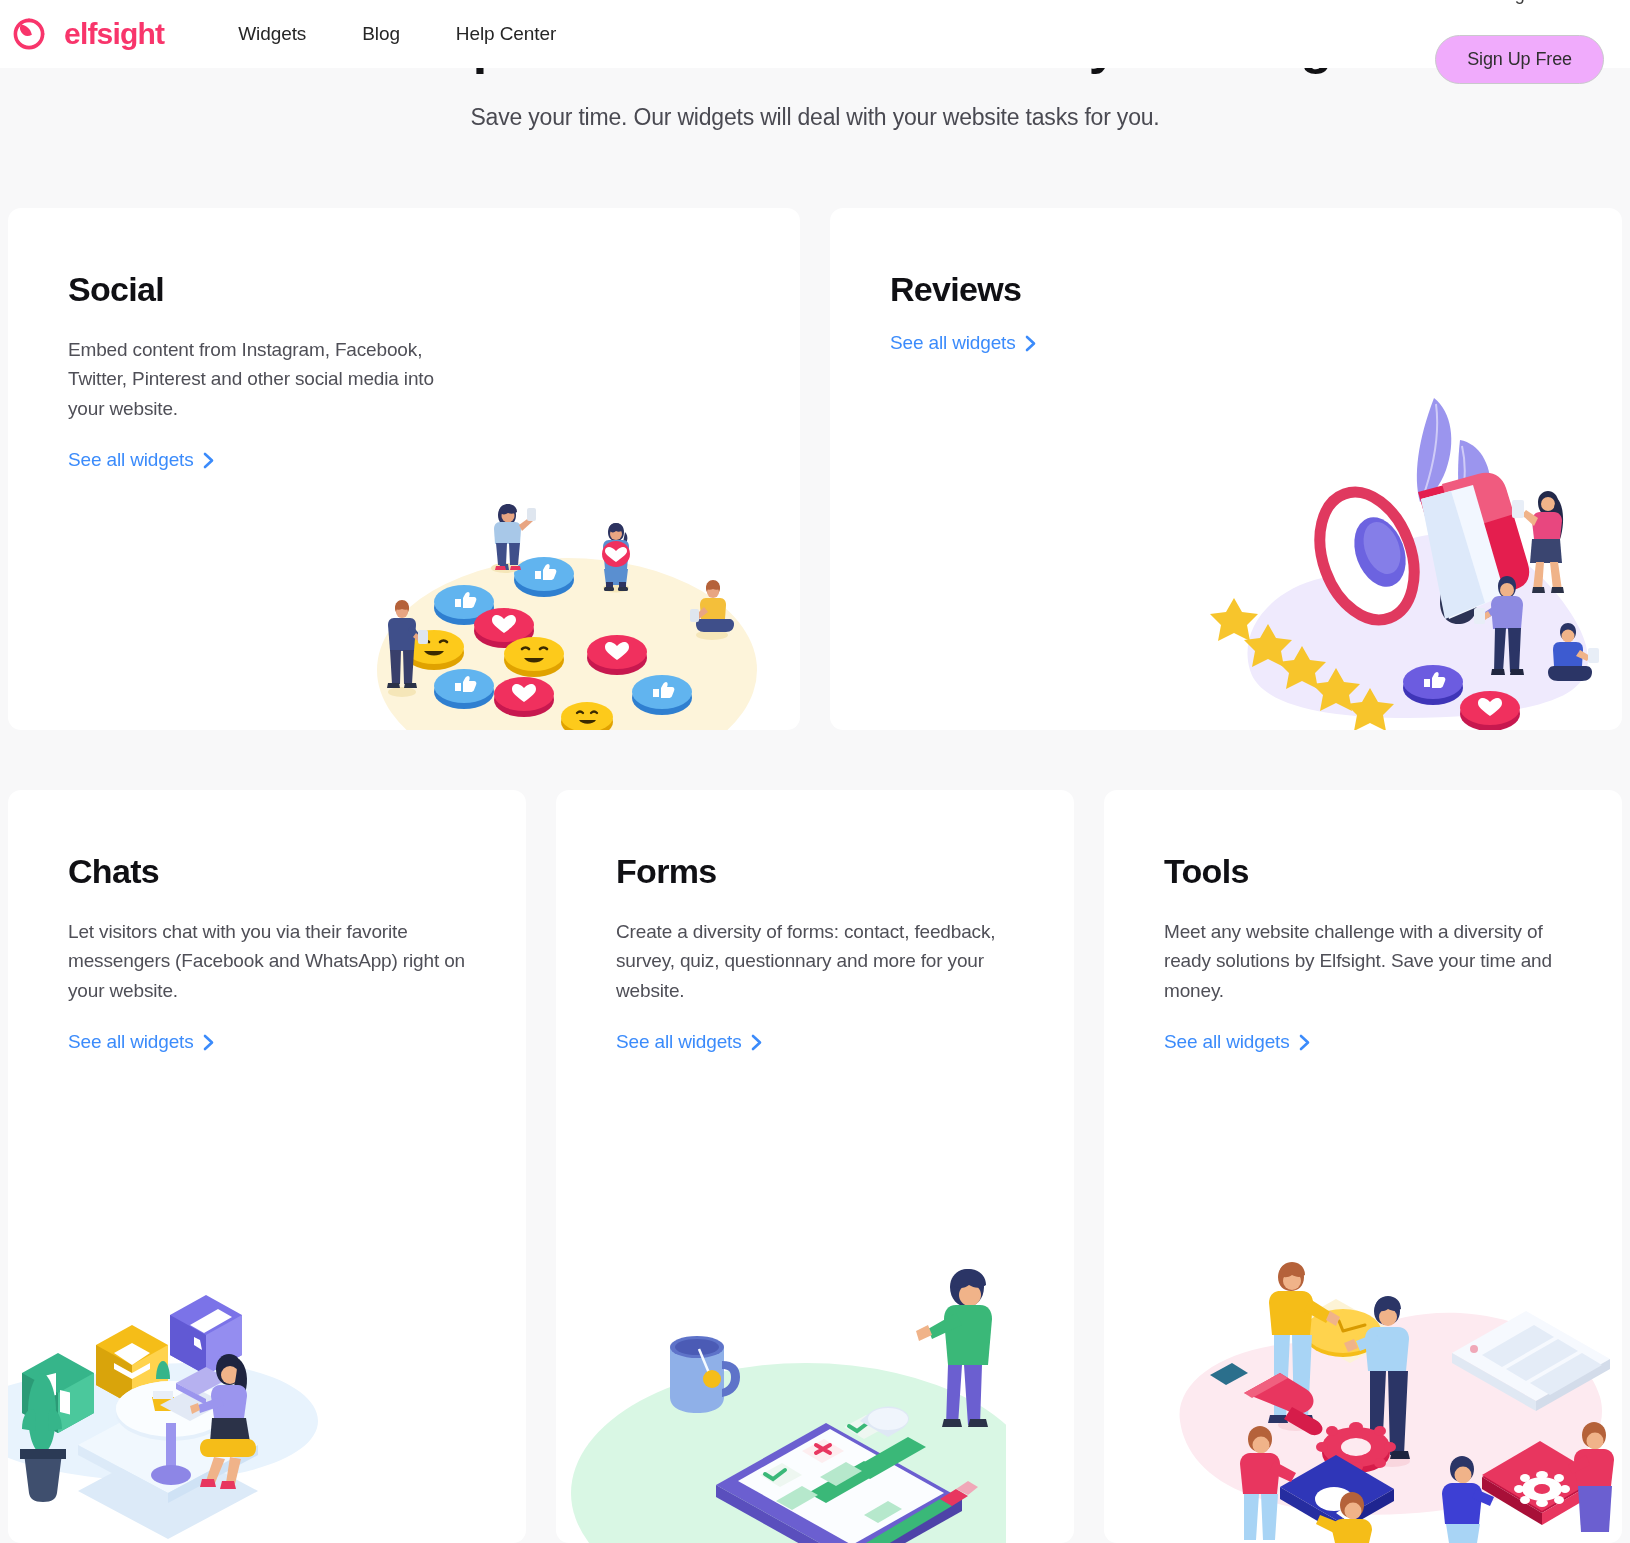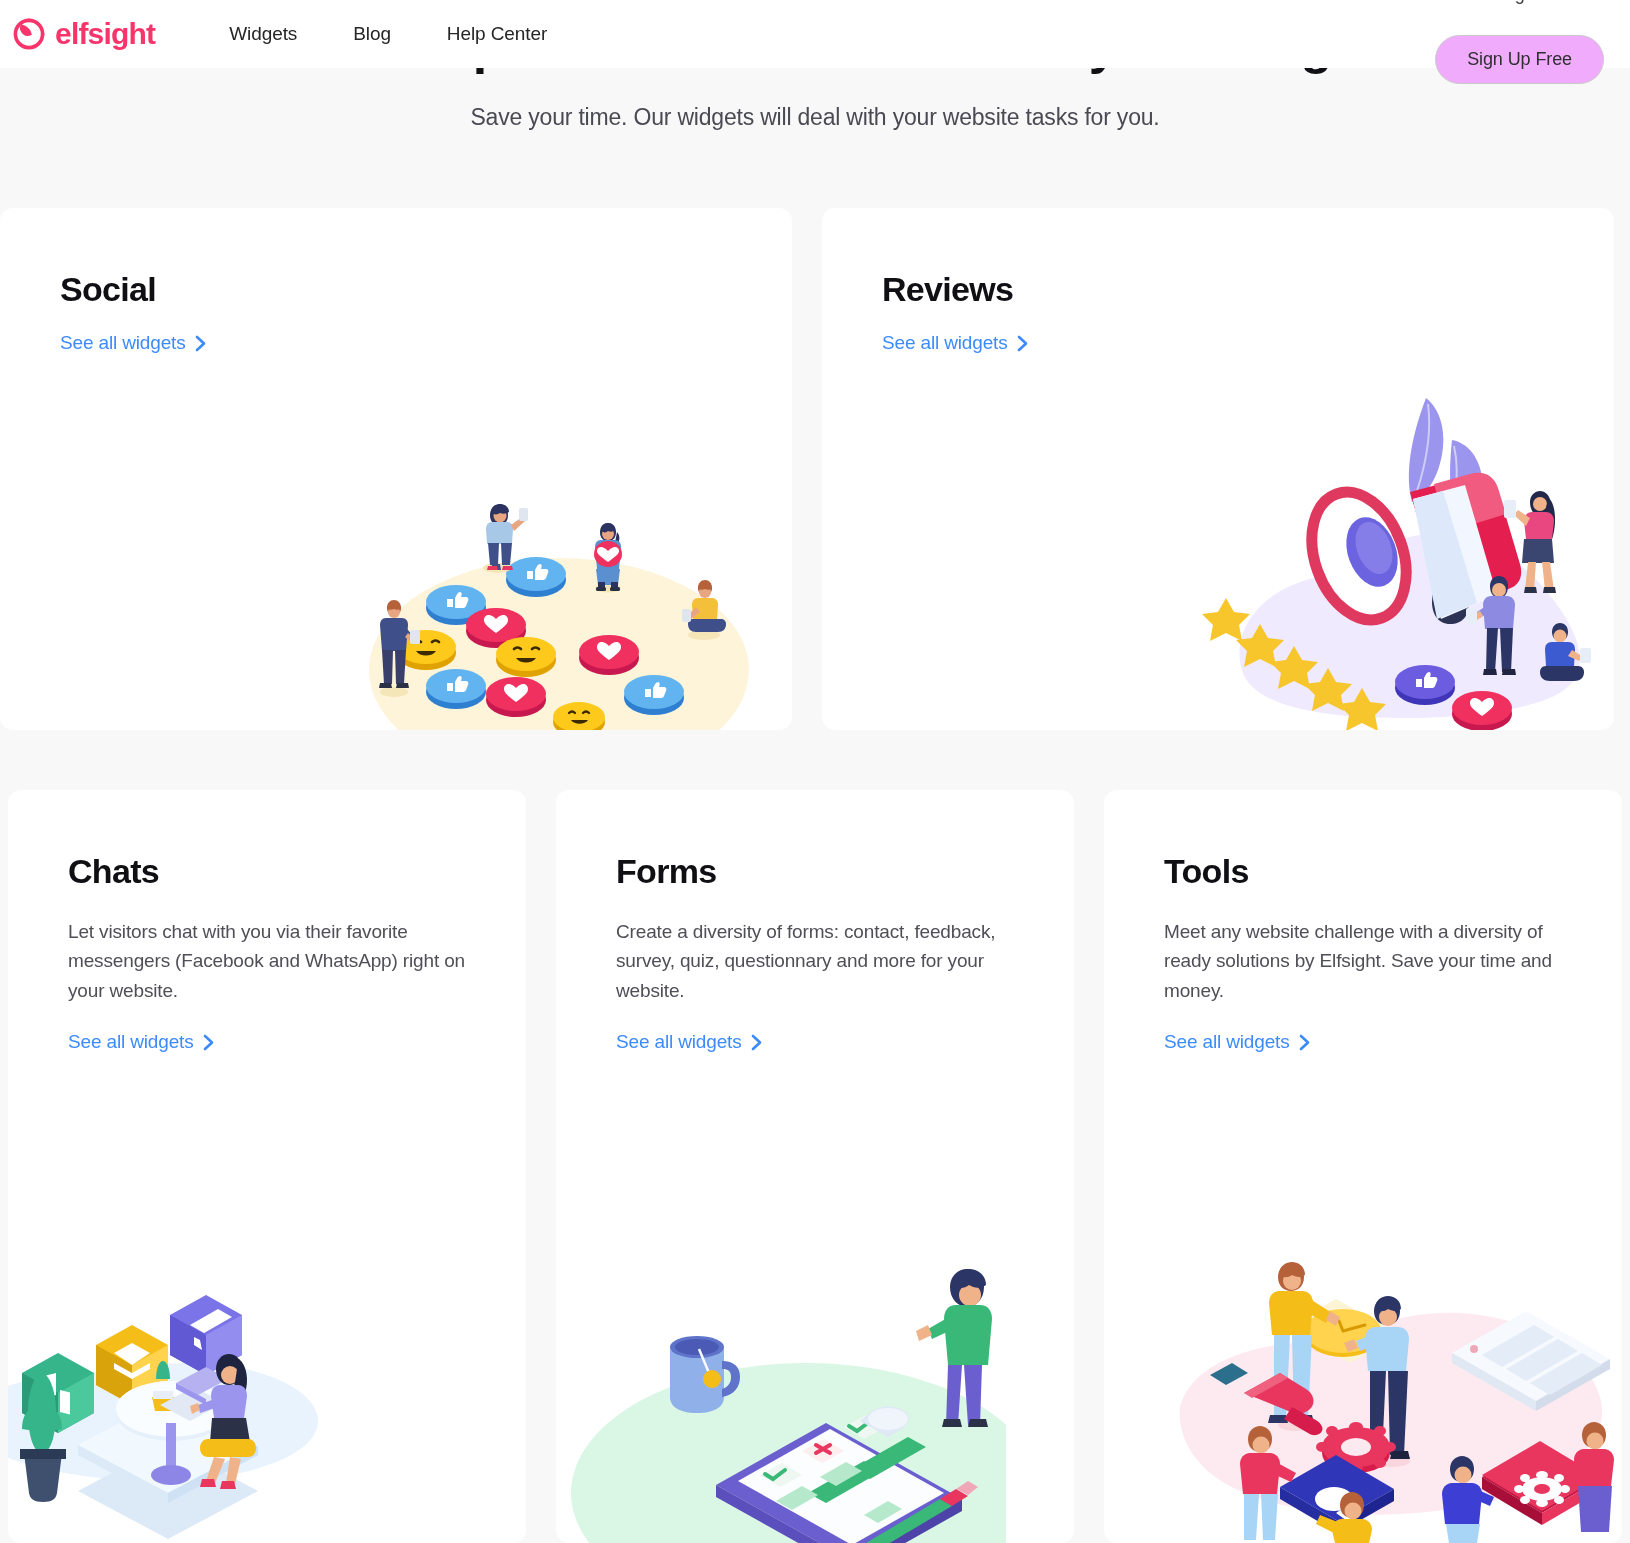--- a/index.html
+++ b/index.html
@@ -17,21 +17,21 @@
 
   
   .header {
     position: absolute; top: 0; left: 0;
     width: 1630px; height: 68px;
     background: #ffffff;
     display: flex; align-items: center;
     z-index: 40;
   }
   .logo-wrap {
-    display: flex; align-items: center; gap: 9px;
+    display: flex; align-items: center; gap: 18px;
     margin-left: 12px;
   }
   .logo-mark { width: 34px; height: 34px; display: block; }
   .logo-text {
     font-size: 30px; font-weight: bold; letter-spacing: -0.8px;
     color: #f8356b; line-height: 1;
   }
   .nav { display: flex; align-items: flex-end; gap: 56px; margin-left: 74px; }
   .nav-link {
     font-size: 19px; color: #262626; text-decoration: none;
@@ -73,21 +73,21 @@
   }
   .hero-sub {
     position: absolute;
     top: 104px; left: 0; width: 1630px;
     font-size: 23px; color: #4a4a52;
     letter-spacing: -0.2px;
   }
 
   
   .row-top {
-    position: absolute; top: 208px; left: 0;
+    position: absolute; top: 208px; left: 8px;
     width: 1614px; height: 522px;
     display: flex; gap: 30px;
   }
   .row-bottom {
     position: absolute; top: 790px; left: 8px;
     width: 1614px; height: 753px;
     display: flex; gap: 30px;
   }
 
   .card {
@@ -155,20 +155,21 @@
       <a class="login-link">Log In</a>
       <button class="signup-btn">Sign Up Free</button>
     </div>
   </div>
 
   <div class="row-top">
 
     <div class="card">
       <div class="card-body">
         <div class="card-title">Social</div>
+        <div class="card-desc">Embed content from Instagram, Facebook, Twitter, Pinterest and other social media into your website.</div>
         <a class="card-link">
           <span>See all widgets</span>
           <svg class="chev" width="11" height="17" viewBox="0 0 11 17">
             <path d="M2 2l7 6.5L2 15" fill="none" stroke="#3b8bfb" stroke-width="2.6" stroke-linecap="round" stroke-linejoin="round"></path>
           </svg>
         </a>
       </div>
 
       <div class="illus" style="right:28px; bottom:0; width:400px; height:260px;">
         <svg viewBox="0 0 400 260" width="400" height="260">

